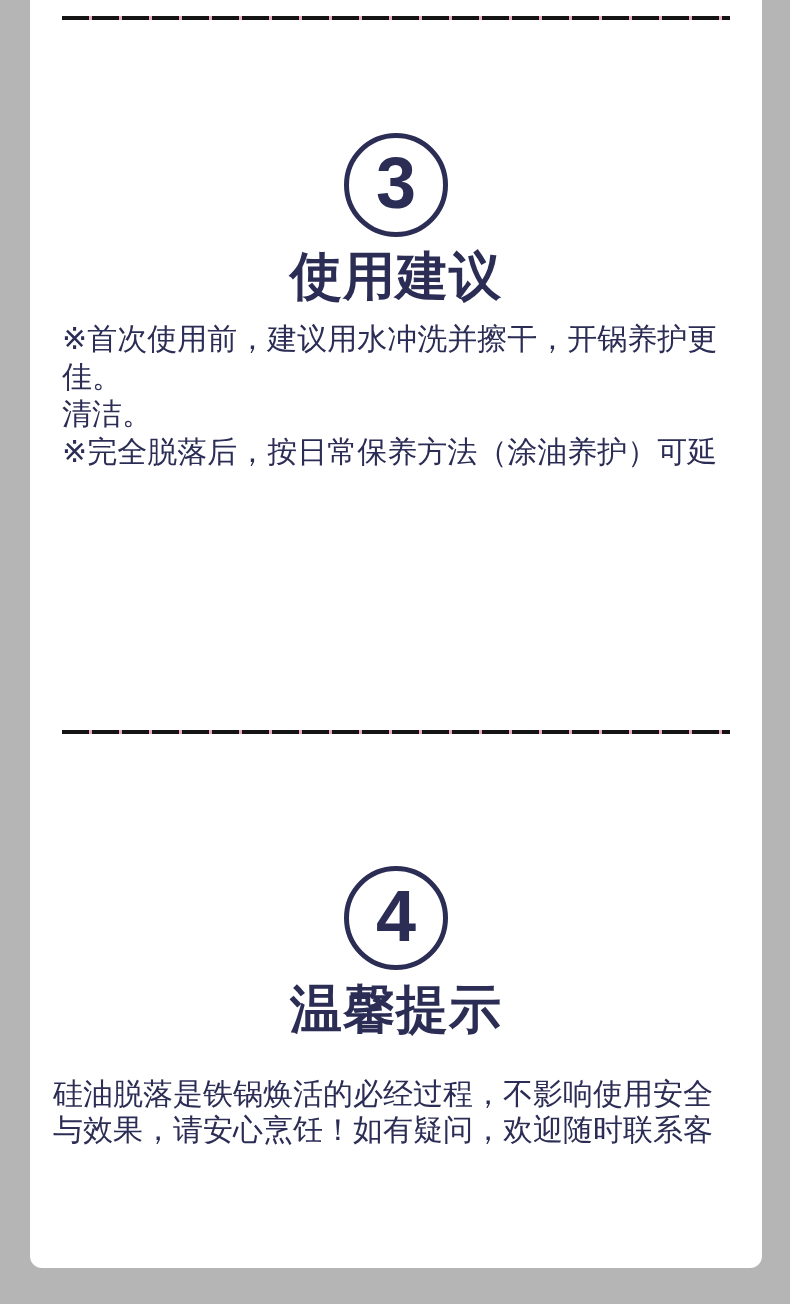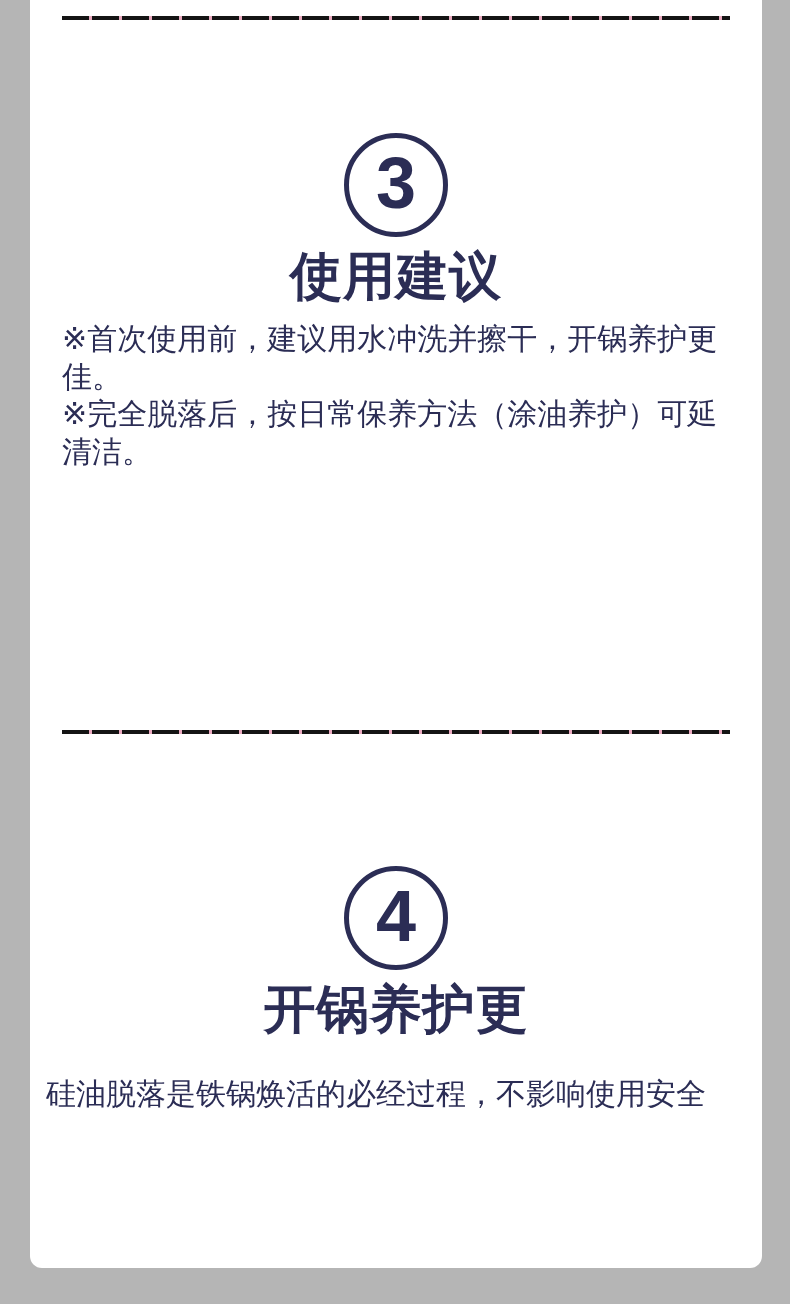--- a/index.html
+++ b/index.html
@@ -71,46 +71,47 @@
   }
   .section-title.s3{top:250px;}
   .section-title.s4{top:983px;}
   .body-text{
     position:absolute;
     color:var(--text);
     font-size:30px;
     font-weight:400;
   }
   .body-text.s3{left:32px;top:320px;line-height:37.5px;}
-  .body-text.s4{left:16px;top:1076px;line-height:35.5px;}
+  .body-text.s4{left:23px;top:1076px;line-height:35.5px;}
   .body-line{white-space:nowrap;}
 </style>
 </head>
 <body>
 
 <div class="page">
   <div class="sheet">
 
     <div class="divider divider-top"></div>
 
     <div class="step-circle s3">
       <span class="step-number">3</span>
     </div>
     <h2 class="section-title s3">使用建议</h2>
     <div class="body-text s3">
       <div class="body-line">※首次使用前，建议用水冲洗并擦干，开锅养护更</div>
       <div class="body-line">佳。</div>
+      <div class="body-line">清洁。</div>
       <div class="body-line">※完全脱落后，按日常保养方法（涂油养护）可延</div>
-      <div class="body-line">清洁。</div>
     </div>
 
     <div class="divider divider-mid"></div>
 
     <div class="step-circle s4">
       <span class="step-number">4</span>
     </div>
-    <h2 class="section-title s4">开锅养护更</h2>
+    <h2 class="section-title s4">温馨提示</h2>
     <div class="body-text s4">
       <div class="body-line">硅油脱落是铁锅焕活的必经过程，不影响使用安全</div>
+      <div class="body-line">与效果，请安心烹饪！如有疑问，欢迎随时联系客</div>
     </div>
 
   </div>
 </div>
 
 </body></html>

